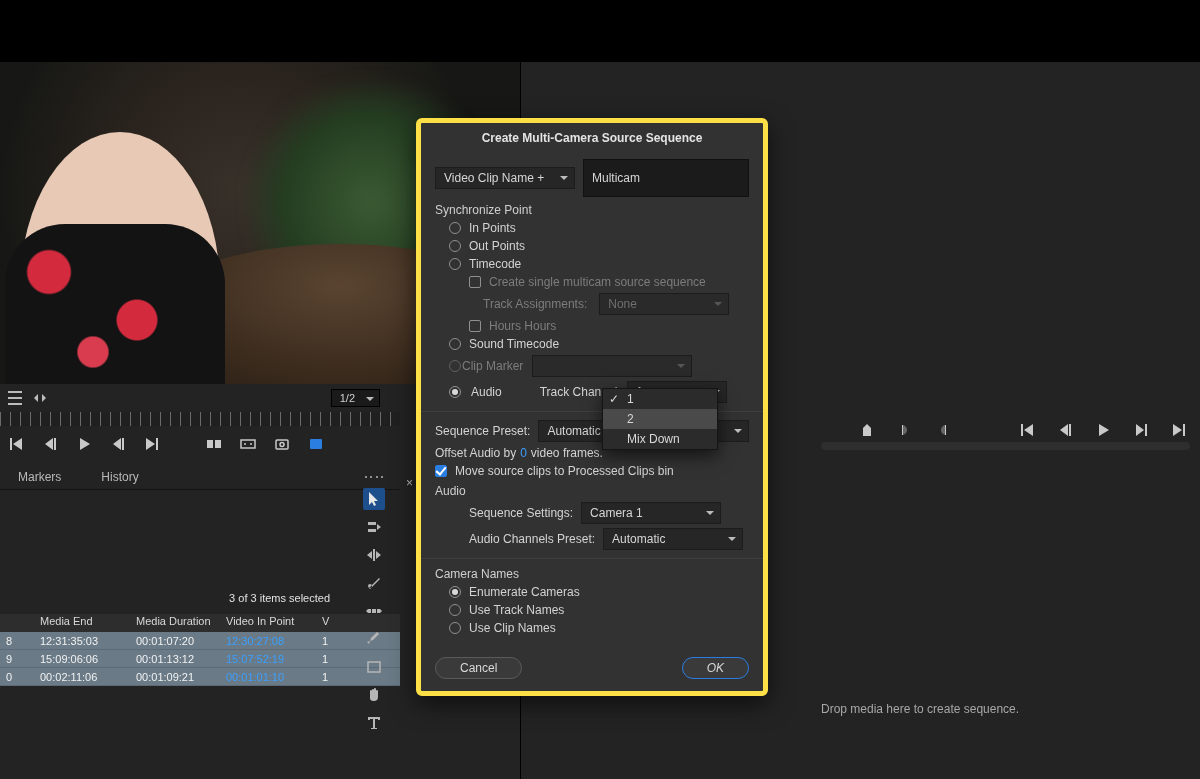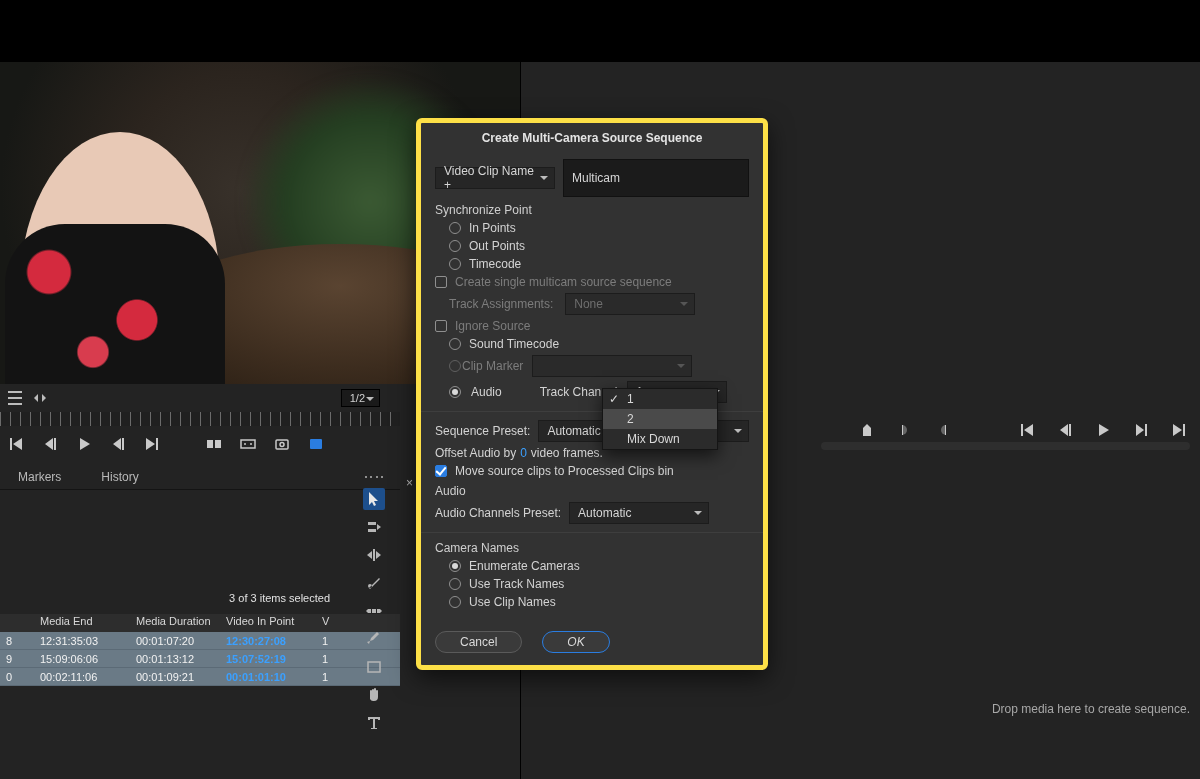--- a/index.html
+++ b/index.html
@@ -40,21 +40,21 @@
                        radial-gradient(circle at 60% 60%, #d42a3e 0 12%, transparent 13%),
                        radial-gradient(circle at 40% 80%, #d83c4e 0 8%, transparent 9%),
                        #131313;
                      border-radius: 60px 60px 0 0; }
   
   .preview-footer {
     position: absolute; top: 384px; left: 0; width: 400px; height: 28px;
     background: #232323; display:flex; align-items:center; justify-content:flex-end; padding-right:10px;
   }
   .pf-sep { flex:1; }
-  .pf-dd  { background:#1a1a1a; border:1px solid #000; color:#d1d1d1; padding:2px 14px 2px 8px; position:relative; font-size:11px; margin-right:10px; }
+  .pf-dd  { background:#1a1a1a; border:1px solid #000; color:#d1d1d1; padding:2px 24px 2px 8px; position:relative; font-size:11px; margin-right:10px; }
   .pf-dd::after{ content:""; position:absolute; right:5px; top:7px; border:4px solid transparent; border-top-color:#bcbcbc; }
   .pf-ic  { width:18px; height:14px; margin-left:8px; display:inline-block; }
   .pf-ic.menu { background:
     linear-gradient(#bcbcbc,#bcbcbc) left top/100% 2px no-repeat,
     linear-gradient(#bcbcbc,#bcbcbc) left center/100% 2px no-repeat,
     linear-gradient(#bcbcbc,#bcbcbc) left bottom/100% 2px no-repeat; width:14px;}
   .pf-ic.arrows{ position:relative; width:20px;}
   .pf-ic.arrows::before{content:"";position:absolute;left:0;top:3px;border:4px solid transparent;border-right-color:#bcbcbc;}
   .pf-ic.arrows::after {content:"";position:absolute;right:0;top:3px;border:4px solid transparent;border-left-color:#bcbcbc;}
   
@@ -81,40 +81,40 @@
   
   .sel-count { position:absolute; top:592px; right:870px; color:#e2e2e2; font-size:11px; }
   
   .media-table {
     position:absolute; top:614px; left:0; width:400px;
     color:#cfcfcf; font-size:11px;
   }
   .mt-head, .mt-row { display:grid; grid-template-columns: 34px 96px 90px 96px 36px; align-items:center; height:18px; }
   .mt-head { background:#2d2d2d; color:#d8d8d8; font-size:11px; padding-top:3px; padding-bottom:7px; }
   .mt-row  { background:#6a7a86; color:#f2f2f2; border-bottom:1px solid #5b6a76; }
-  .mt-row .link { color:#3ba0ff;font-weight:bold; }
+  .mt-row .link { color:#3ba0ff; }
   .mt-row span, .mt-head span { padding-left:6px; white-space:nowrap; overflow:hidden; text-overflow:ellipsis; }
   
   .program-panel { position:absolute; top:62px; left:520px; right:0; bottom:0; background:#232323; border-left:1px solid #000; }
   .program-transport { position:absolute; top:360px; left:338px; display:flex; gap:22px; align-items:center; color:#c9c9c9; }
   .program-transport .tb-ic { width:16px; height:16px; }
   .prog-scroll { position:absolute; top:380px; left:300px; right:10px; height:8px; background:#2e2e2e; border-radius:4px; }
-  .drop-hint { position:absolute; top:640px; left:300px; right:10px; text-align:right; color:#a7a7a7; font-size:12px; }
+  .drop-hint { position:absolute; top:640px; left:300px; right:10px; text-align:left; color:#a7a7a7; font-size:12px; }
   
   .dialog {
     position:absolute; top:118px; left:416px; width:352px;
     background:#323232; border:5px solid #fde047; border-radius:6px;
     box-shadow: 0 8px 24px rgba(0,0,0,.6);
     color:#d9d9d9;
   }
   .dlg-title { text-align:center; font-size:12px; font-weight:600; color:#e4e4e4; padding:8px 0 10px; }
   .dlg-body  { padding:0 14px 12px; }
   .row { display:flex; align-items:center; gap:8px; margin:4px 0; }
   .indent { margin-left:14px; }
-  .indent2 { }
+  .indent2 { margin-left:34px; }
   .radio, .check { width:12px; height:12px; border:1px solid #8f8f8f; display:inline-block; flex:0 0 12px; }
   .radio { border-radius:50%; position:relative; }
   .radio.sel::after{content:"";position:absolute;inset:2px;background:#d9d9d9;border-radius:50%;}
   .radio.disabled{ border-color:#5f5f5f; }
   .check { border-radius:2px; position:relative; }
   .check.sel { background:#2a7de1; border-color:#2a7de1; }
   .check.sel::after{content:"";position:absolute;left:2px;top:-1px;width:4px;height:8px;border:solid #fff;border-width:0 2px 2px 0;transform:rotate(40deg);}
   label.lbl { font-size:12px; color:#d3d3d3; }
   label.disabled{ color:#7c7c7c; }
   .section-label{ font-size:12px; color:#cfcfcf; margin:6px 0 2px; }
@@ -127,21 +127,21 @@
   .combo.disabled{ background:#2a2a2a; color:#6e6e6e; }
   .combo.disabled::after{ border-top-color:#555; }
   .textbox{ background:#1b1b1b; color:#d6d6d6; height:38px; padding:0 8px; display:flex; align-items:center; border:1px solid #111; font-size:12px; }
   .dialog hr{ border:none; border-top:1px solid #3e3e3e; margin:8px -14px; }
   .num-inline{ color:#3ba0ff; }
   .btn {
     height:22px; padding:0 24px; background:#3a3a3a; border:1px solid #5a5a5a; border-radius:11px;
     color:#d9d9d9; font-size:12px; line-height:20px; cursor:pointer;
   }
   .btn.primary { border-color:#2a7de1;font-style:italic; }
-  .btn-row{ display:flex; justify-content:flex-start; gap:20px; padding:6px 14px 12px; }
+  .btn-row{ display:flex; justify-content:space-between; gap:20px; padding:6px 14px 12px; }
   
   .dd-pop {
     position:absolute; top:265px; left:181px; width:116px;
     background:#2b2b2b; border:1px solid #151515; box-shadow:0 6px 16px rgba(0,0,0,.6);
     font-size:12px; z-index:5;
   }
   .dd-item{ display:flex; align-items:center; gap:8px; padding:3px 10px 3px 6px; cursor:pointer; }
   .dd-item .tick{ width:10px; text-align:center; color:#d6d6d6; }
   .dd-item.hover{ background:#4a4a4a; }
   
@@ -378,21 +378,21 @@
 
   </div>
   <div class="prog-scroll"></div>
   <div class="drop-hint">Drop media here to create sequence.</div>
 </div>
 
 <div class="dialog">
   <div class="dlg-title">Create Multi-Camera Source Sequence</div>
   <div class="dlg-body">
     <div class="row">
-      <div class="combo" style="width:120px">Video Clip Name +</div>
+      <div class="combo" style="width:140px">Video Clip Name +</div>
       <div class="textbox" style="flex:1">Multicam</div>
     </div>
 
     <div class="section-label">Synchronize Point</div>
 
     <div class="row indent">
         <span class="radio"></span>
       <label class="lbl">In Points</label>
       </div>
     <div class="row indent">
@@ -406,21 +406,21 @@
     <div class="row indent2">
         <span class="check"></span>
       <label class="lbl disabled">Create single multicam source sequence</label>
       </div>
     <div class="row indent2" style="gap:12px">
       <label class="lbl disabled" style="margin-left:14px">Track Assignments:</label>
       <div class="combo disabled" style="width:130px">None</div>
     </div>
     <div class="row indent2">
         <span class="check"></span>
-      <label class="lbl disabled">Ignore Source</label>
+      <label class="lbl disabled">Hours Hours</label>
       </div>
 
     <div class="row indent">
         <span class="radio"></span>
       <label class="lbl">Sound Timecode</label>
       </div>
 
     <div class="row indent" style="gap:1px">
       <span class="radio disabled"></span>
       <label class="lbl disabled">Clip Marker</label>
@@ -447,20 +447,24 @@
       <label class="lbl">video frames.</label>
     </div>
 
     <div class="row">
         <span class="check sel"></span>
       <label class="lbl">Move source clips to Processed Clips bin</label>
       </div>
 
     <div class="section-label indent">Audio</div>
     <div class="row indent2" style="gap:8px">
+      <label class="lbl">Sequence Settings:</label>
+      <div class="combo" style="width:140px">Camera 1</div>
+    </div>
+    <div class="row indent2" style="gap:8px">
       <label class="lbl">Audio Channels Preset:</label>
       <div class="combo" style="width:140px">Automatic</div>
     </div>
 
     <hr>
 
     <div class="section-label">Camera Names</div>
     <div class="row indent">
         <span class="radio sel"></span>
       <label class="lbl">Enumerate Cameras</label>

